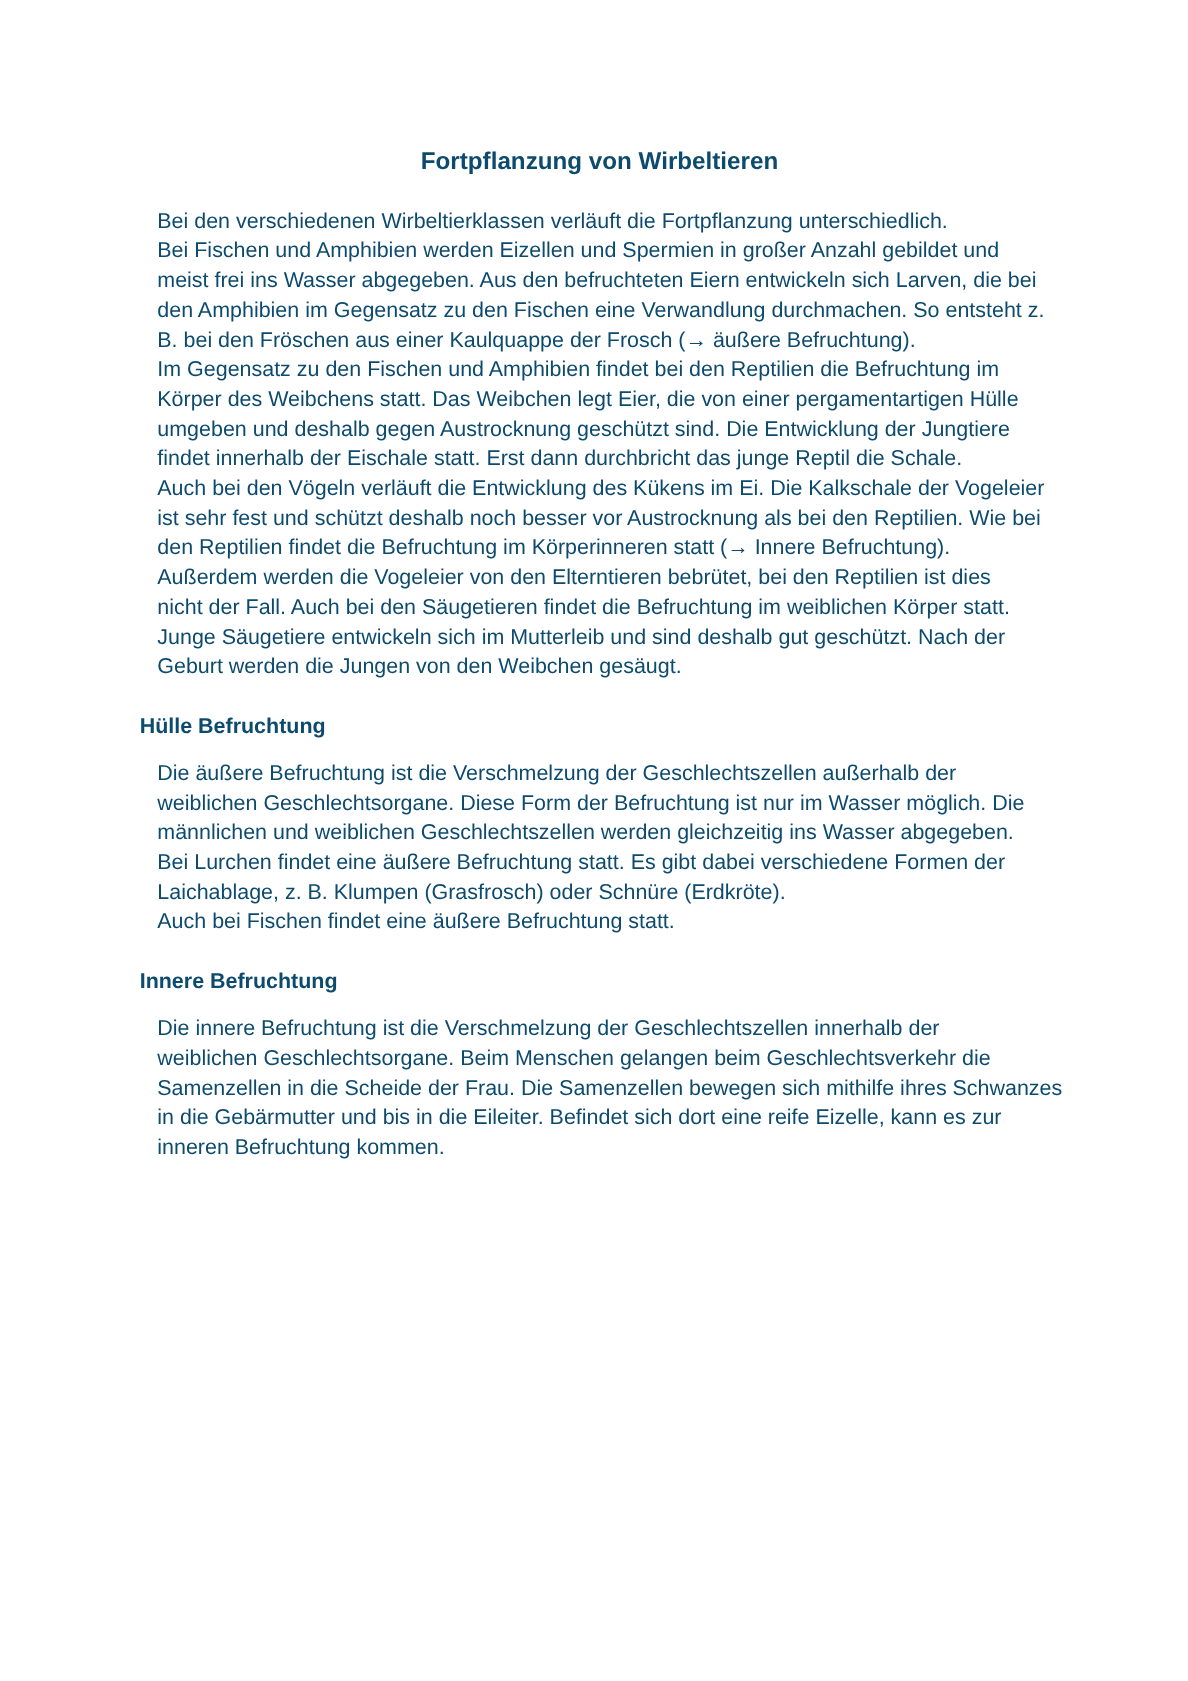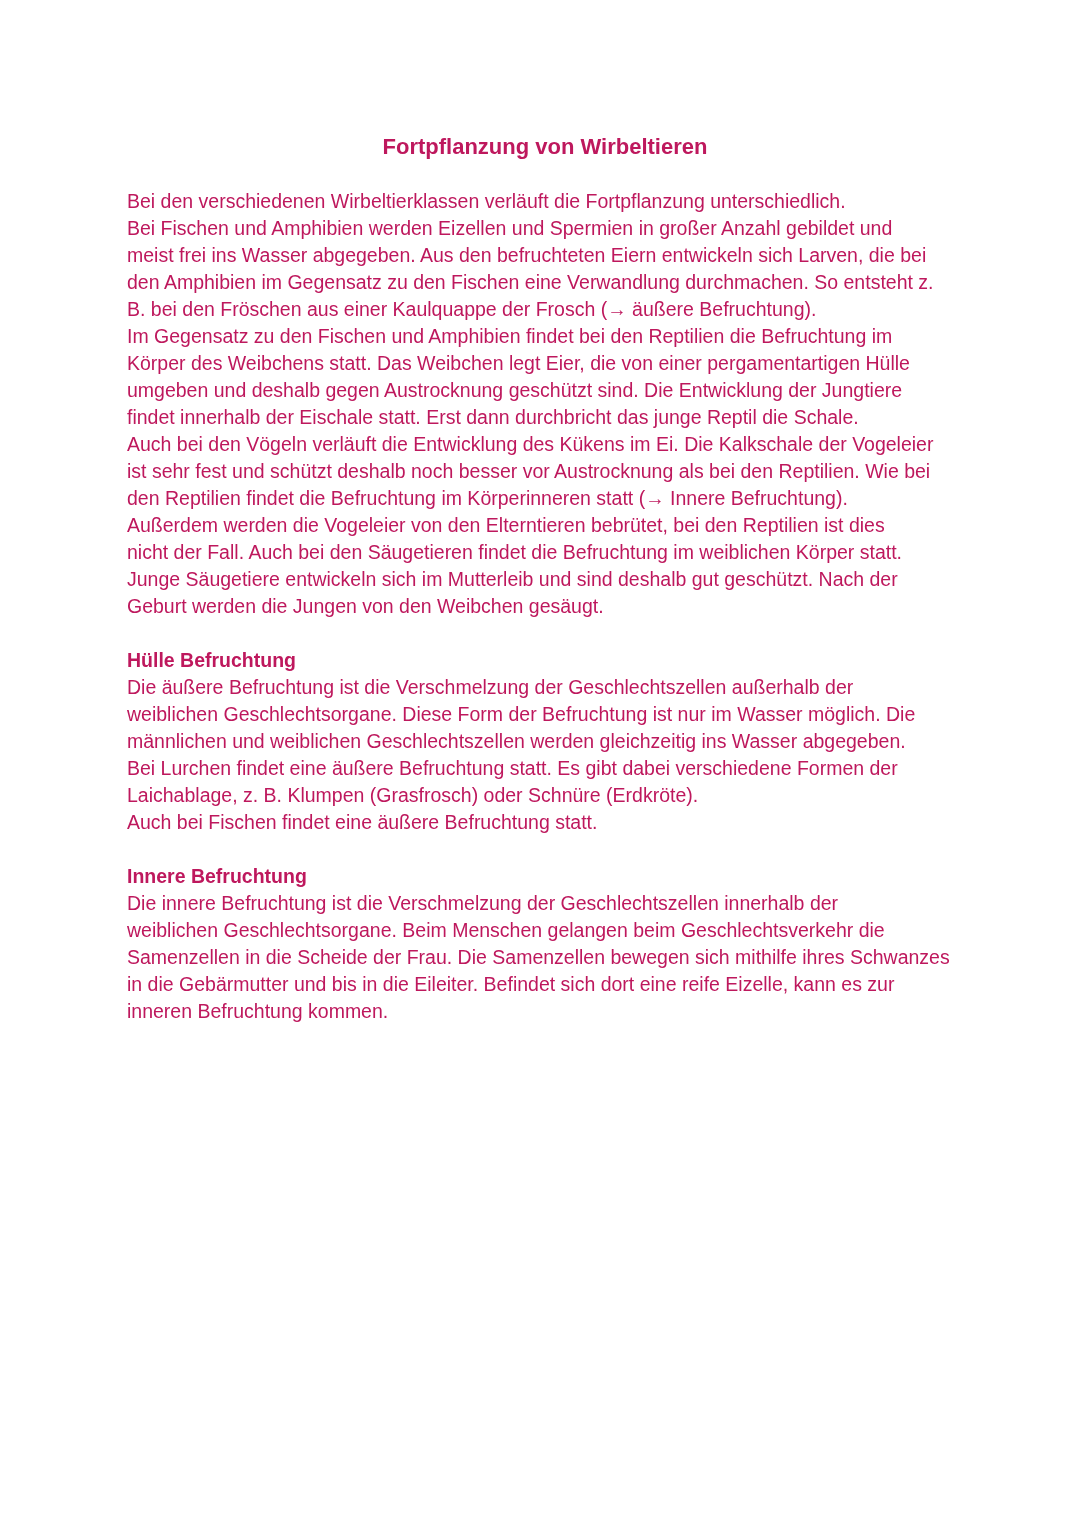--- a/index.html
+++ b/index.html
@@ -7,41 +7,41 @@
     padding: 0;
     background: #ffffff;
   }
   .page {
     position: relative;
     width: 1080px;
     height: 1192px;
     background: #ffffff;
     overflow: hidden;
     font-family: "Liberation Sans", "DejaVu Sans", sans-serif;
-    color: #be185d;
+    color: #0c4a6e;
   }
   .content {
     position: absolute;
     left: 127px;
     top: 132px;
     width: 836px;
   }
   .doc-title {
     font-size: 22px;
     font-weight: 700;
     line-height: 30px;
     text-align: center;
     margin: 0 0 26px 0;
     white-space: pre;
   }
   .para {
     font-size: 19.5px;
     font-weight: 400;
     line-height: 27px;
-    margin: 0;
+    margin: 16px;
     white-space: pre;
     overflow: visible;
   }
   .section-heading {
     font-size: 19.5px;
     font-weight: 700;
     line-height: 27px;
     margin: 27px 0 0 0;
     white-space: pre;
   }

